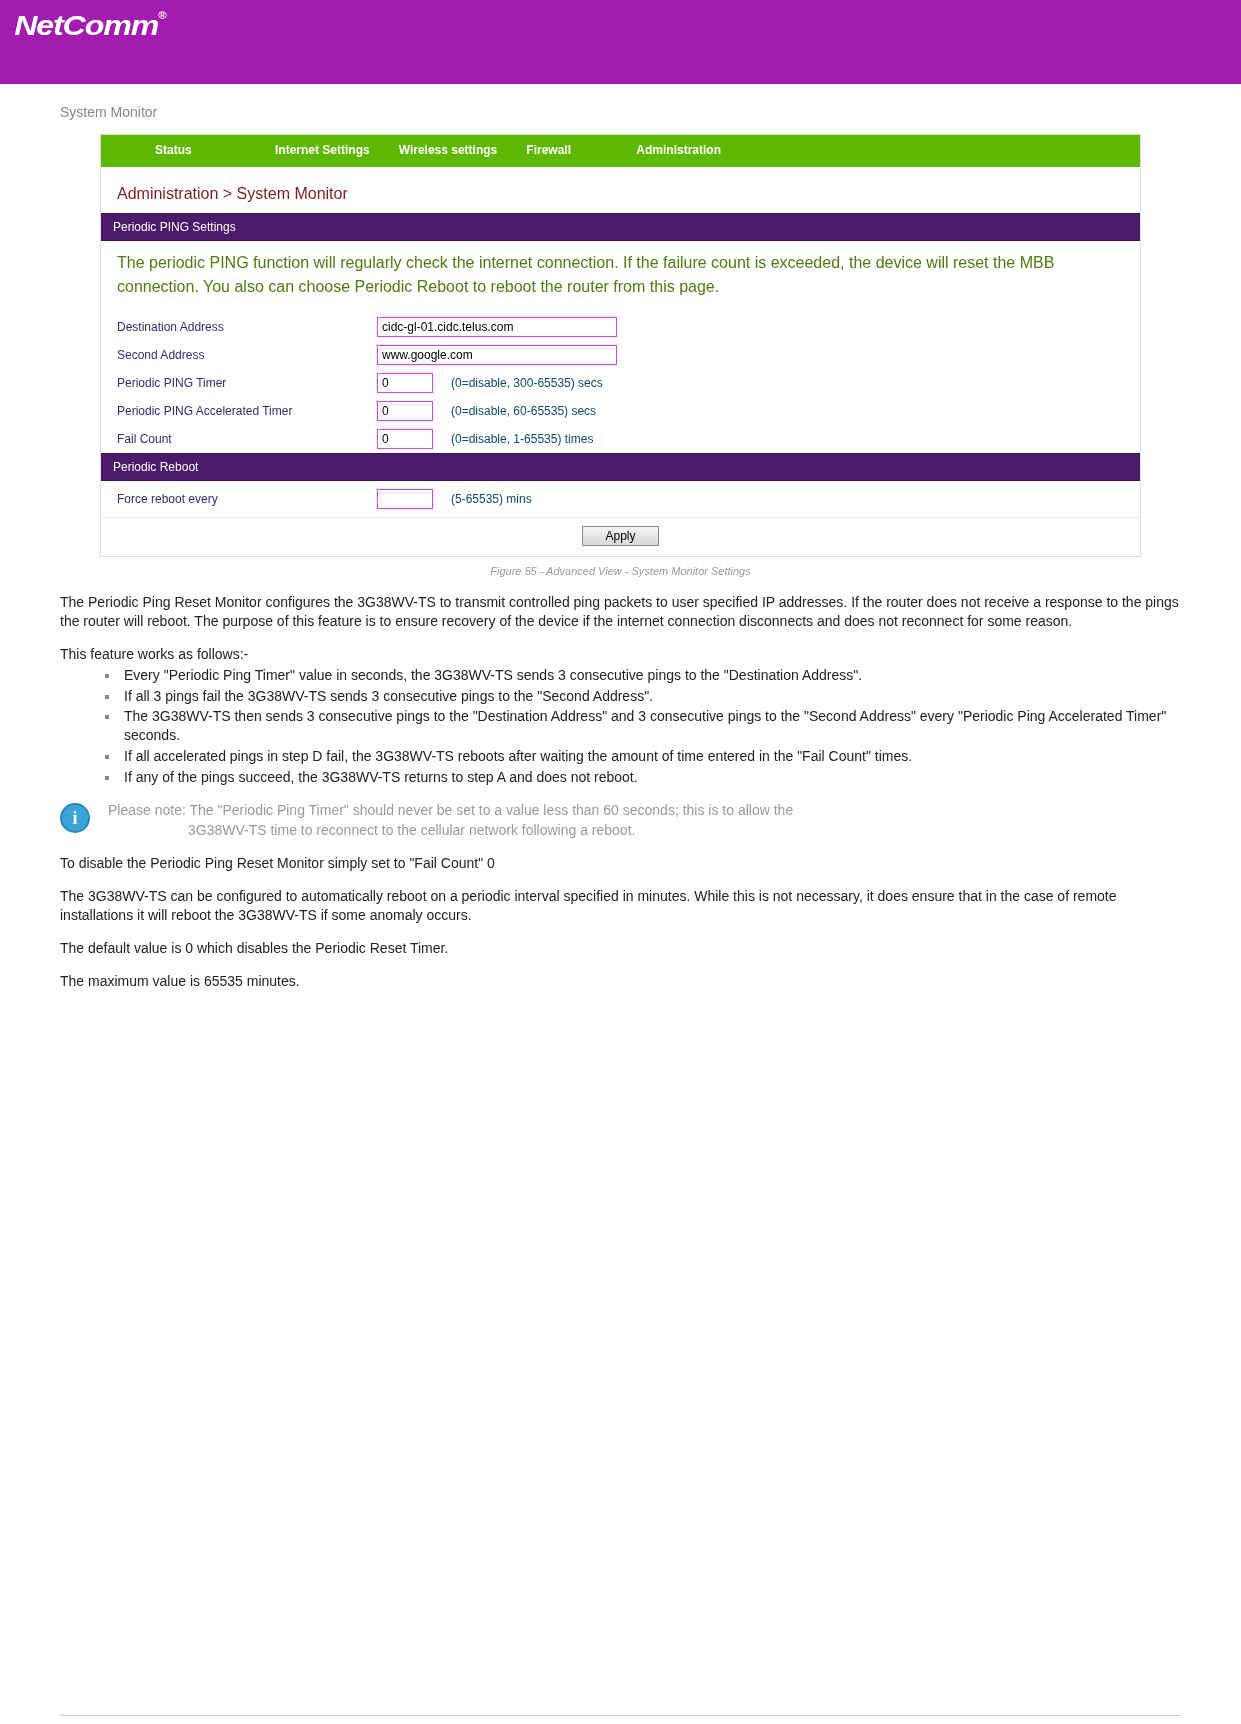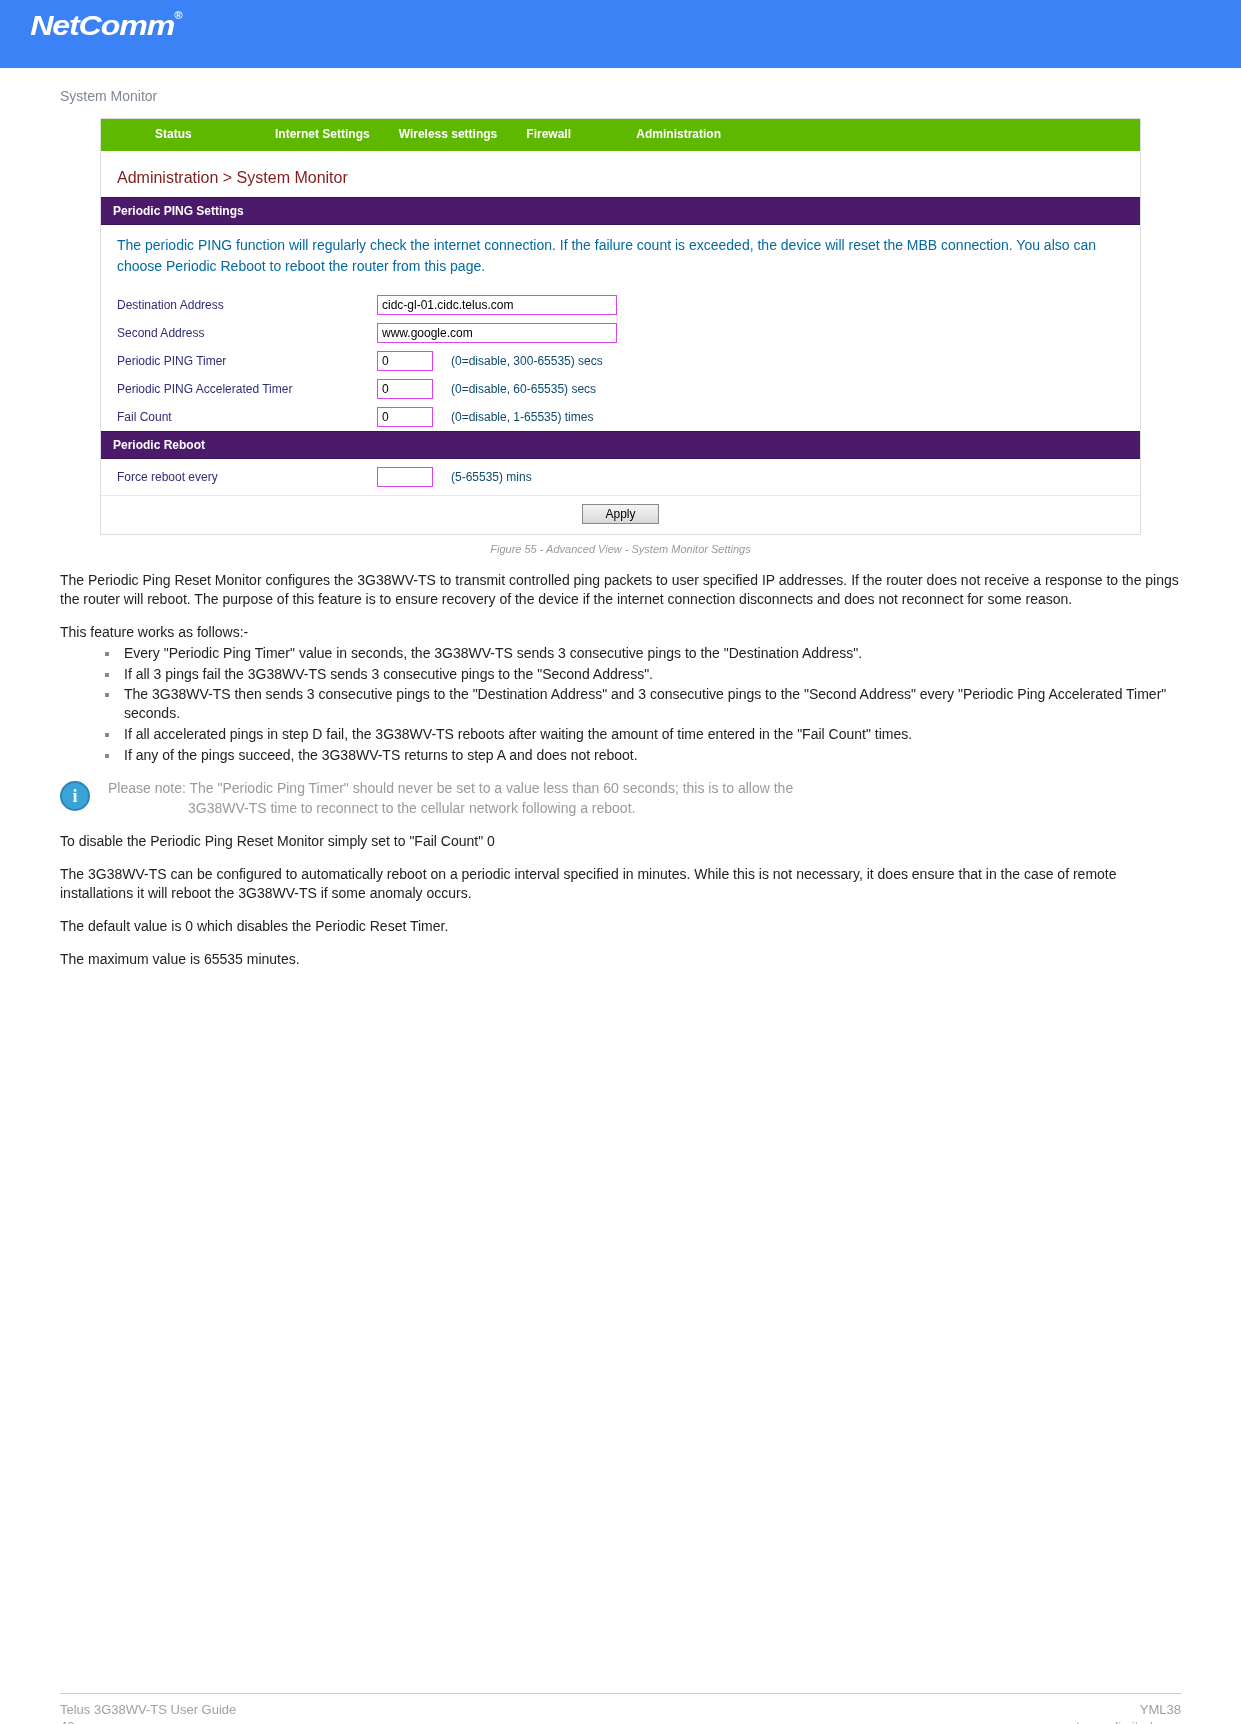--- a/index.html
+++ b/index.html
@@ -4,23 +4,23 @@
 <style>
   * { box-sizing: border-box; margin: 0; padding: 0; }
   body {
     font-family: Arial, Helvetica, sans-serif;
     font-size: 13px;
     color: #222;
     width: 1241px;
     background: #fff;
   }
   .top-banner {
-    background: #3b82f6;
-    height: 68px;
-    padding: 10px 0 0 40px;
+    background: #a21caf;
+    height: 84px;
+    padding: 10px 0 0 24px;
   }
   .logo {
     font-family: Arial, sans-serif;
     font-style: italic;
     font-weight: 900;
     font-size: 28px;
     color: #fff;
     letter-spacing: -1px;
     transform: scaleX(1.15);
     display: inline-block;
@@ -55,29 +55,29 @@
   }
   .tabbar .tabbar-cell:last-child { flex: 1 1 auto; }
   .breadcrumb {
     color: #7f1d1d;
     font-size: 16px;
     padding: 18px 16px 10px 16px;
   }
   .section-bar {
     background: #4b1a6b;
     color: #fff;
-    font-weight: bold;
+    font-weight: normal;
     font-size: 12px;
     padding: 6px 12px;
     border-top: 1px solid #3a1454;
     border-bottom: 1px solid #3a1454;
   }
   .desc-text {
-    color: #0369a1;
-    font-size: 14px;
+    color: #4d7c0f;
+    font-size: 16px;
     line-height: 1.5;
     padding: 10px 16px 14px 16px;
   }
   .form-row {
     display: flex;
     align-items: center;
     padding: 4px 16px;
     font-size: 12px;
     color: #2d2d7a;
   }

